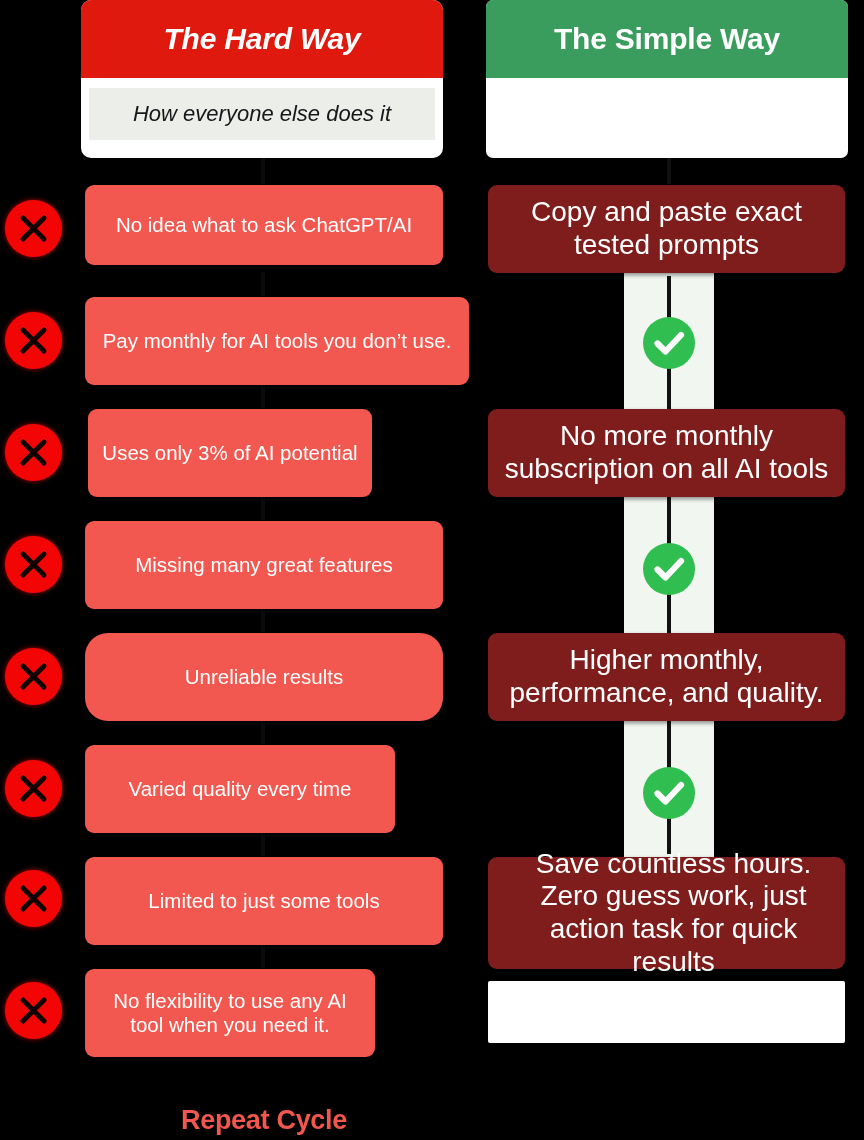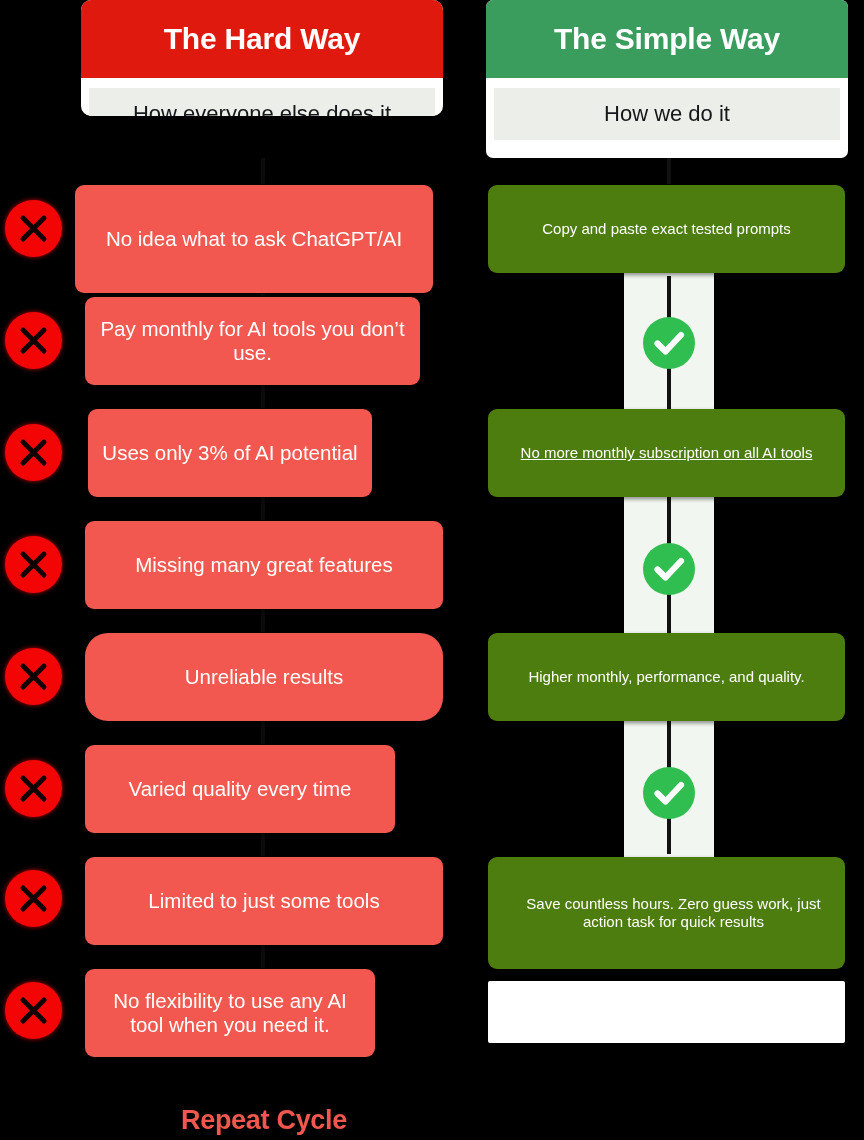--- a/index.html
+++ b/index.html
@@ -104,22 +104,22 @@
     box-shadow: 0 0 3px rgba(0,0,0,0.35);
   }
   .green-strip-line {
     position: absolute;
     left: 667px;
     width: 4px;
     background: #111111;
   }
 
   .green-card {
-    background: #4d7c0f;
-    font-size: 15px;
+    background: #7f1d1d;
+    font-size: 28px;
   }
   .white-card {
     position: absolute;
     background: #ffffff;
     border-radius: 2px;
     box-shadow: 0 2px 4px rgba(0,0,0,0.4);
   }
 
   .check-badge {
     position: absolute;
@@ -140,43 +140,42 @@
     margin-top: 12px;
   }
   .footer-label.red   { color: #F1574E; }
   .footer-label.green { color: #3FA45F; }
 </style>
 </head>
 <body>
 
 <div id="stage">
 
-  <div class="header-card" style="left:81px; top:0px; width:362px; height:116px;">
+  <div class="header-card" style="left:81px; top:0px; width:362px; height:158px;font-style:italic;">
     <div class="header-title hard">The Hard Way</div>
     <div class="header-sub">How everyone else does it</div>
   </div>
 
   <div class="header-card" style="left:486px; top:0px; width:362px; height:158px;border-radius:7px;">
     <div class="header-title simple">The Simple Way</div>
-    <div class="header-sub">How we do it</div>
   </div>
 
   <div class="red-connector" style="top:158px;  height:26px;"></div>
   <div class="red-connector" style="top:272px;  height:24px;"></div>
   <div class="red-connector" style="top:384px;  height:24px;"></div>
   <div class="red-connector" style="top:496px;  height:24px;"></div>
   <div class="red-connector" style="top:608px;  height:24px;"></div>
   <div class="red-connector" style="top:720px;  height:24px;"></div>
   <div class="red-connector" style="top:832px;  height:24px;"></div>
   <div class="red-connector" style="top:944px;  height:24px;"></div>
 
-  <div class="card red-card" style="left:75px; top:185px; width:358px; height:108px;">
+  <div class="card red-card" style="left:85px; top:185px; width:358px; height:80px;">
     <span>No idea what to ask ChatGPT/AI</span>
   </div>
-  <div class="card red-card" style="left:85px; top:297px; width:335px; height:88px;">
+  <div class="card red-card" style="left:85px; top:297px; width:384px; height:88px;">
     <span>Pay monthly for AI tools you don’t use.</span>
   </div>
   <div class="card red-card" style="left:88px; top:409px; width:284px; height:88px;">
     <span>Uses only 3% of AI potential</span>
   </div>
   <div class="card red-card" style="left:85px; top:521px; width:358px; height:88px;">
     <span>Missing many great features</span>
   </div>
   <div class="card red-card" style="left:85px; top:633px; width:358px; height:88px;border-radius:23px;">
     <span>Unreliable results</span>
@@ -233,21 +232,21 @@
   </div>
 
   <div class="green-strip-line" style="top:158px; height:26px;"></div>
 
   <div class="green-strip" style="top:272px; height:586px;"></div>
   <div class="green-strip-line" style="top:276px; height:578px;"></div>
 
   <div class="card green-card" style="left:488px; top:185px; width:357px; height:88px;">
     <span>Copy and paste exact tested prompts</span>
   </div>
-  <div class="card green-card" style="left:488px; top:409px; width:357px; height:88px;text-decoration:underline;">
+  <div class="card green-card" style="left:488px; top:409px; width:357px; height:88px;">
     <span>No more monthly subscription on all AI tools</span>
   </div>
   <div class="card green-card" style="left:488px; top:633px; width:357px; height:88px;">
     <span>Higher monthly, performance, and quality.</span>
   </div>
   <div class="card green-card" style="left:488px; top:857px; width:357px; height:112px;padding-left:28px;">
     <span>Save countless hours. Zero guess work, just action task for quick results</span>
   </div>
   <div class="white-card" style="left:488px; top:981px; width:357px; height:62px;">
     <span></span>

